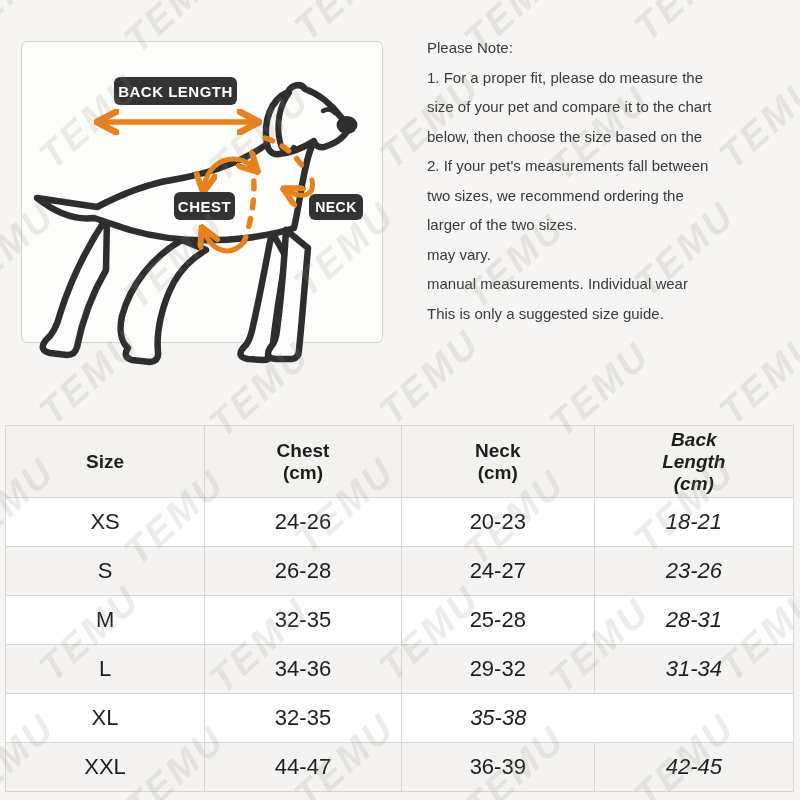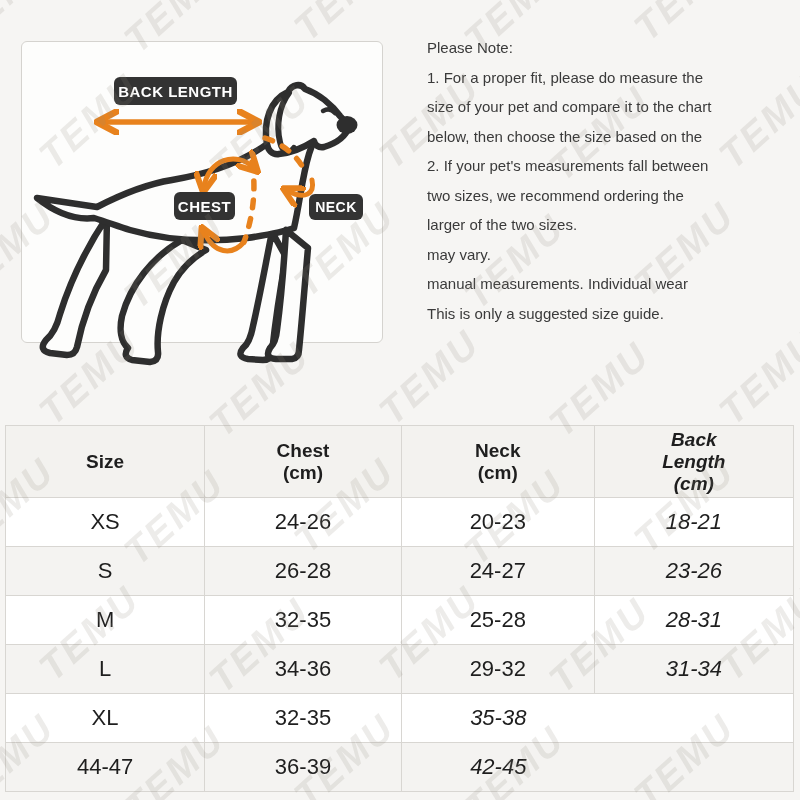--- a/index.html
+++ b/index.html
@@ -158,20 +158,21 @@
     <div class="tc">34-36</div>
     <div class="tc">29-32</div>
     <div class="tc">31-34</div>
   </div>
   <div class="trow body">
     <div class="tc">XL</div>
     <div class="tc">32-35</div>
     <div class="tc">35-38</div>
   </div>
   <div class="trow body alt">
+    <div class="tc">XXL</div>
     <div class="tc">44-47</div>
     <div class="tc">36-39</div>
     <div class="tc">42-45</div>
   </div>
 </div>
 
 <div class="wm-layer">
     <span class="wm" style="left: -55px; top: -28px;">TEMU</span>
     <span class="wm" style="left: 115px; top: -16px;">TEMU</span>
     <span class="wm" style="left: 285px; top: -28px;">TEMU</span>

